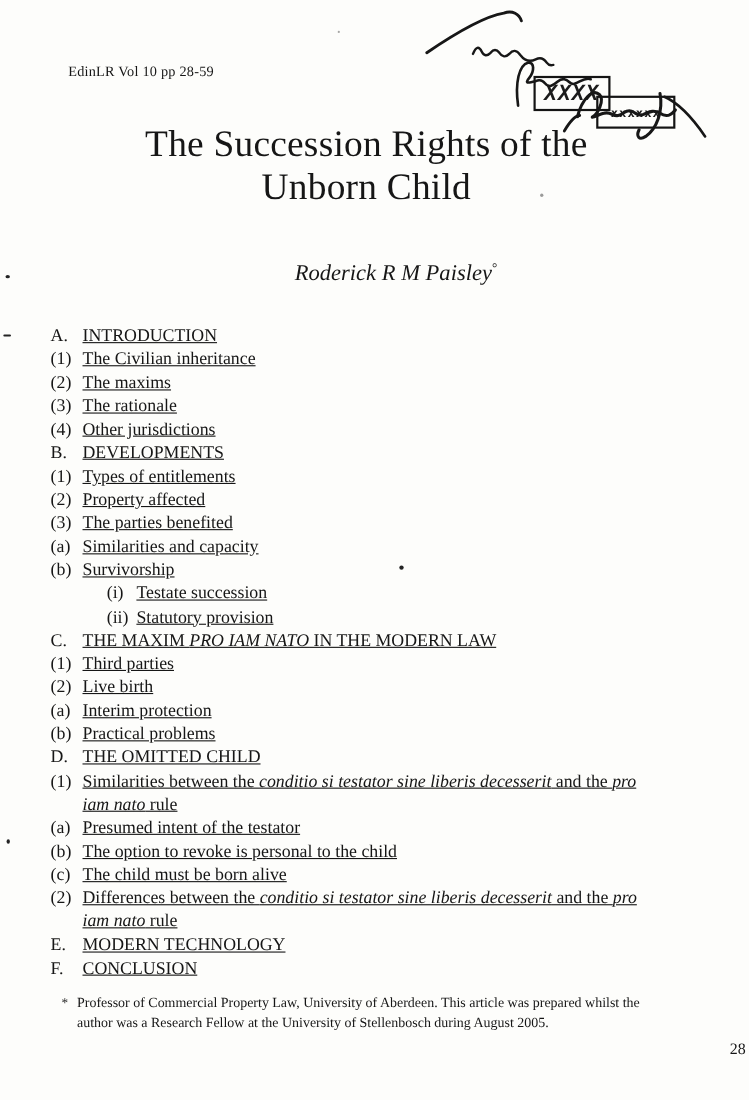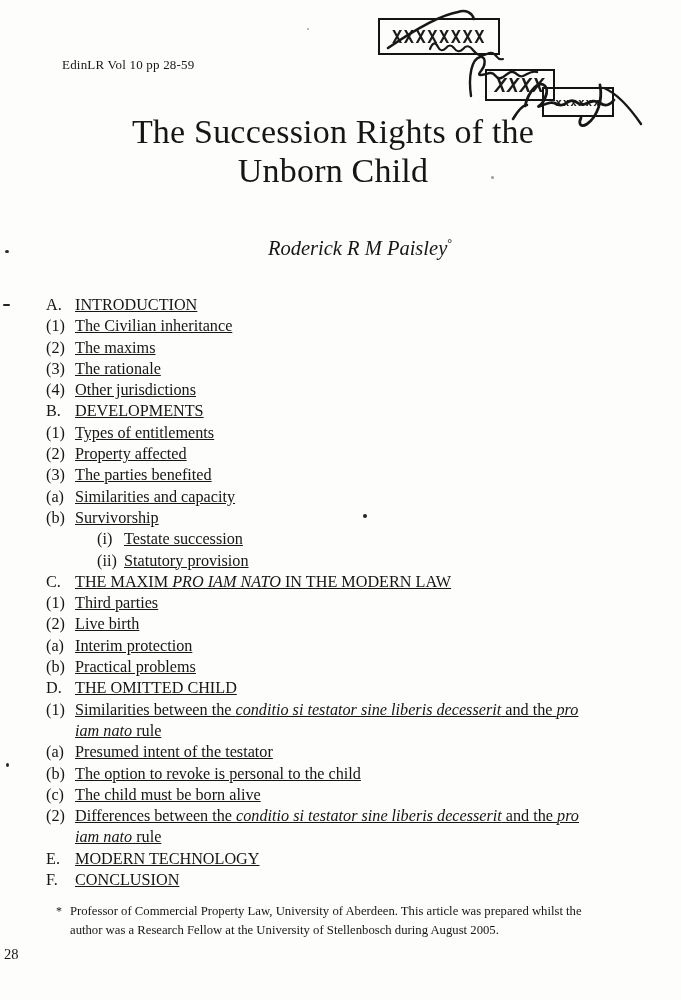--- a/index.html
+++ b/index.html
@@ -21,21 +21,21 @@
   .author-line sup{font-size:12px;font-style:normal;}
   .toc{position:absolute;left:46px;top:295px;width:558px;font-size:16.2px;line-height:21.3px;}
   .toc-row{display:flex;}
   .toc-label{flex:none;width:29px;}
   .toc-text{flex:1;text-decoration:underline;}
   .toc-row.indent-1{margin-left:51px;}
   .toc-row.indent-1 .toc-label{width:27px;}
   .footnote{position:absolute;left:56px;top:902px;width:560px;font-size:12.7px;line-height:18.5px;display:flex;}
   .fn-marker{flex:none;width:14px;font-size:12px;}
   .fn-text{flex:1;}
-  .page-number{position:absolute;left:4px;top:946px;width:660px;text-align:left;font-size:14.5px;}
+  .page-number{position:absolute;left:18px;top:946px;width:660px;text-align:right;font-size:14.5px;}
   
   .stamp{
     position:absolute;border:2px solid #141414;display:flex;align-items:center;
     justify-content:center;font-family:"DejaVu Sans Mono",monospace;font-weight:700;
     color:#1b1b1b;background:transparent;
   }
   .stamp-1{left:378px;top:18px;width:118px;height:33px;font-size:17px;letter-spacing:1.5px;}
   .stamp-2{left:485px;top:69px;width:66px;height:28px;font-size:19px;letter-spacing:1px;font-style:italic;}
   .stamp-3{left:542px;top:87px;width:68px;height:26px;font-size:11px;letter-spacing:1px;}
   .scribble-layer{position:absolute;left:355px;top:3px;width:300px;height:135px;pointer-events:none;}
@@ -43,23 +43,20 @@
   .speck{position:absolute;background:#242424;border-radius:50%;}
   .speck.dash{border-radius:1px;}
 </style>
 </head>
 <body>
 
 <div class="page">
 
   <div class="journal-ref">EdinLR Vol 10 pp 28-59</div>
 
-  <div class="stamp stamp-1">
-    <span>XXXXXXXX</span>
-  </div>
   <div class="stamp stamp-2">
     <span>XXXX</span>
   </div>
   <div class="stamp stamp-3">
     <span>xxxxxx</span>
   </div>
 
   <svg class="scribble-layer" viewBox="0 0 300 135" xmlns="http://www.w3.org/2000/svg">
     <g fill="none" stroke="#171717" stroke-width="2.6" stroke-linecap="round" stroke-linejoin="round">
 

